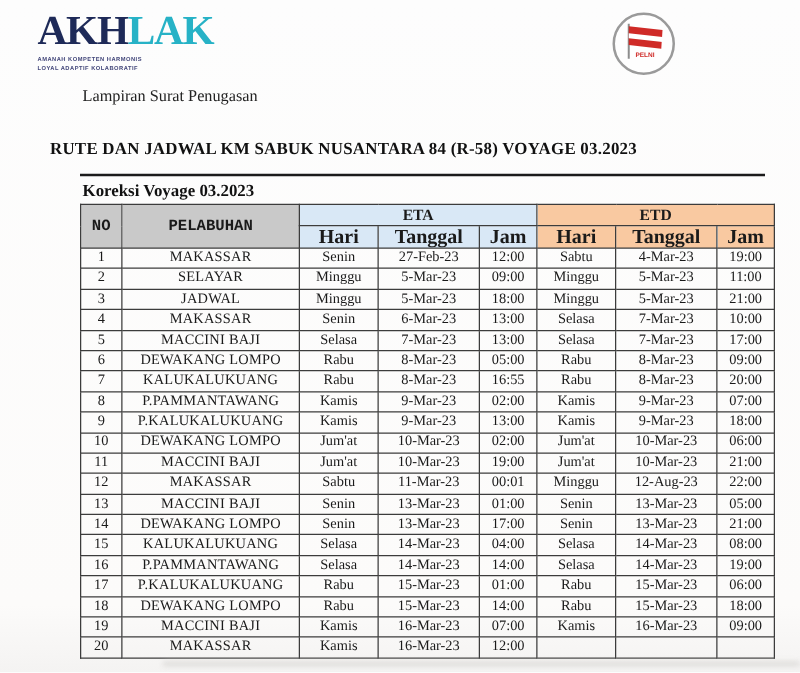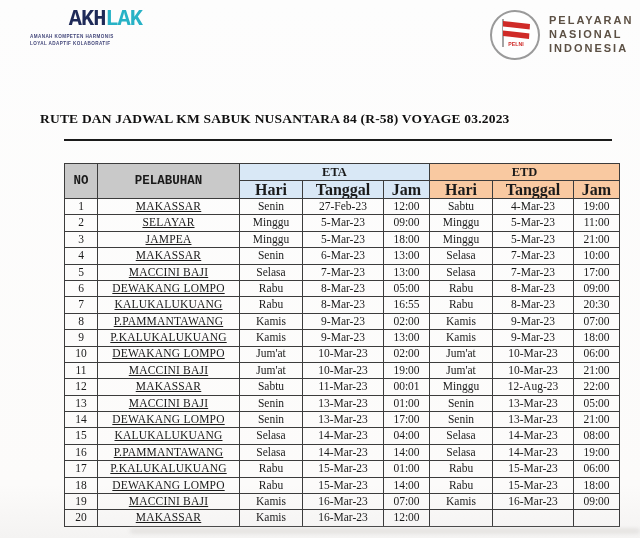--- a/index.html
+++ b/index.html
@@ -7,22 +7,22 @@
   body { font-family:"Liberation Serif", serif; background:#ffffff; }
   .canvas {
     position:relative; width:640px; height:538px;
     background:linear-gradient(180deg,#fdfdfd 0%, #fcfbfa 90%, #f4f3f2 100%);
     overflow:hidden; color:#1a1a1a;
   }
 
   
   .akhlak { position:absolute; left:30px; top:9px; }
   .akhlak-word {
-    font-family:Liberation Mono, monospace; font-weight:800;
-    font-size:22px; line-height:1; letter-spacing:-1px;text-align:right;
+    font-family:Liberation Serif, serif; font-weight:800;
+    font-size:33px; line-height:1; letter-spacing:-1px;text-align:right;
   }
   .akhlak-a { color:#1e2a58; }
   .akhlak-b { color:#27b2c6; }
   .akhlak-tagline {
     font-family:"Liberation Sans", sans-serif; font-size:4.6px; line-height:1.5;
     letter-spacing:.4px; color:#43477a; font-weight:bold; margin-top:3px; width:112px;
   }
   .akhlak-tagline .tl { display:block; }
 
   
@@ -50,21 +50,21 @@
   .sched-wrap { position:absolute; left:64px; top:163px; }
   table.sched { border-collapse:collapse; table-layout:fixed; width:548px; border:1.6px solid #222; }
   table.sched th, table.sched td {
     border:1px solid #3c3c3c; text-align:center; vertical-align:middle;
     font-size:11.5px; line-height:1; padding:0 2px; overflow:hidden; white-space:nowrap;
   }
   table.sched thead tr.grp th { height:17px; font-size:12.5px; font-weight:bold; }
   table.sched thead tr.sub th { height:18px; font-size:16px; font-weight:bold; }
   table.sched thead th.hdr-gray { font-size:12px; font-weight:bold;font-family:Liberation Mono, monospace; }
   table.sched tbody tr { height:16.4px; }
-  td.cell-port { text-align:left; padding-left:7px; letter-spacing:.2px;text-decoration:underline; }
+  td.cell-port { text-align:left; padding-left:7px; letter-spacing:.2px; }
   .col-no { width:33px; } .col-port { width:142px; }
   .col-hari { width:63px; } .col-tgl { width:81px; } .col-jam { width:46px; }
 
   
   .bottom-shadow {
     position:absolute; left:130px; right:0; top:529px; height:4px;
     background:#d9d7d5; filter:blur(2px); border-radius:2px; opacity:.8;
   }
 </style>
 </head>
@@ -84,29 +84,26 @@
 
   <div class="pelni">
     <div class="pelni-circle">
       <svg width="42" height="42" viewBox="0 0 42 42">
         <line x1="9" y1="5" x2="9" y2="33" stroke="#8d8d8d" stroke-width="1.6"></line>
         <polygon points="9,7 36,10 35,25 9,22" fill="#cf2a27"></polygon>
         <polygon points="9,12.5 36,15.5 36,19.5 9,16.5" fill="#ffffff"></polygon>
         <text x="22" y="31.5" font-family="Liberation Sans, sans-serif" font-size="5.2" font-weight="bold" fill="#cf2a27" text-anchor="middle">PELNI</text>
       </svg>
     </div>
-    <div class="pelni-text" style="color: rgb(92, 80, 68);">
-      <span>PELAYARAN</span>
-      <span>NASIONAL</span>
-      <span>INDONESIA</span>
-    </div>
   </div>
 
+  <div class="lampiran">Lampiran Surat Penugasan</div>
   <div class="doc-title">RUTE DAN JADWAL KM SABUK NUSANTARA 84 (R-58) VOYAGE 03.2023</div>
   <div class="title-rule"></div>
+  <div class="koreksi">Koreksi Voyage 03.2023</div>
 
   <div class="sched-wrap">
     <table class="sched">
       <colgroup>
         <col class="col-no">
           <col class="col-port">
         <col class="col-hari">
           <col class="col-tgl">
           <col class="col-jam">
         <col class="col-hari">
@@ -147,21 +144,21 @@
       <td>Minggu</td>
       <td>5-Mar-23</td>
       <td>09:00</td>
       <td>Minggu</td>
       <td>5-Mar-23</td>
       <td>11:00</td>
     </tr>
 
     <tr>
       <td>3</td>
-      <td class="cell-port">JAMPEA</td>
+      <td class="cell-port">JADWAL</td>
       <td>Minggu</td>
       <td>5-Mar-23</td>
       <td>18:00</td>
       <td>Minggu</td>
       <td>5-Mar-23</td>
       <td>21:00</td>
     </tr>
 
     <tr>
       <td>4</td>
@@ -197,21 +194,21 @@
     </tr>
 
     <tr>
       <td>7</td>
       <td class="cell-port">KALUKALUKUANG</td>
       <td>Rabu</td>
       <td>8-Mar-23</td>
       <td>16:55</td>
       <td>Rabu</td>
       <td>8-Mar-23</td>
-      <td>20:30</td>
+      <td>20:00</td>
     </tr>
 
     <tr>
       <td>8</td>
       <td class="cell-port">P.PAMMANTAWANG</td>
       <td>Kamis</td>
       <td>9-Mar-23</td>
       <td>02:00</td>
       <td>Kamis</td>
       <td>9-Mar-23</td>

